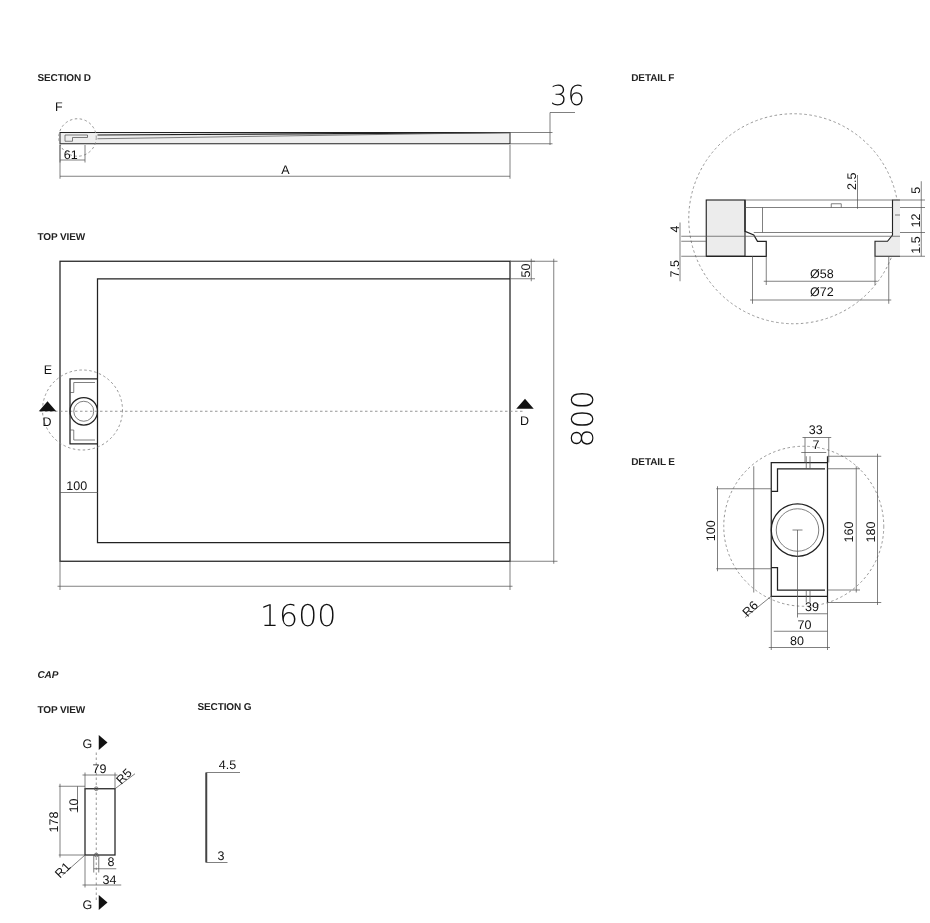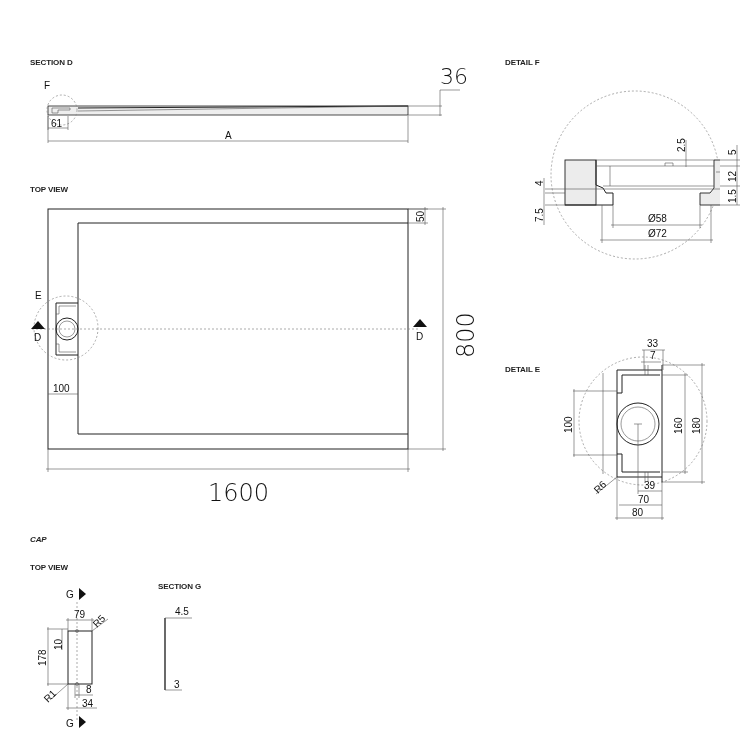--- a/index.html
+++ b/index.html
@@ -14,21 +14,21 @@
 </style>
 </head>
 <body>
 
 <div class="label" style="left:30px;top:58px;">SECTION D</div>
 <div class="label" style="left:30px;top:185px;">TOP VIEW</div>
 <div class="label" style="left:505px;top:58px;">DETAIL F</div>
 <div class="label" style="left:505px;top:319px;margin-top:46px;">DETAIL E</div>
 <div class="label" style="left:30px;top:535px;font-style:italic;">CAP</div>
 <div class="label" style="left:30px;top:563px;">TOP VIEW</div>
-<div class="label" style="left:158px;top:582px;">SECTION G</div>
+<div class="label" style="left:158px;top:561px;">SECTION G</div>
 
 <svg width="744" height="738" viewBox="0 0 744 738">
 
   <g>
 
     <rect x="48" y="106" width="360" height="9" fill="#eee" stroke="#222" stroke-width="0.8"></rect>
     <line x1="78" y1="108" x2="408" y2="106" class="ln" stroke-width="1.5"></line>
     <line x1="78" y1="111" x2="408" y2="106" class="thin"></line>
 
     <path d="M52 108 L52 113 L58 113 L58 110 L70 110 L70 108 Z" class="thin"></path>

